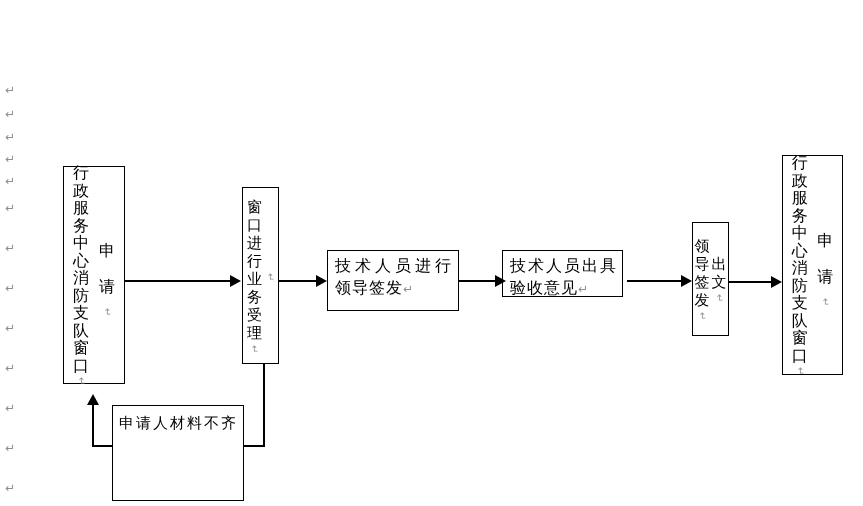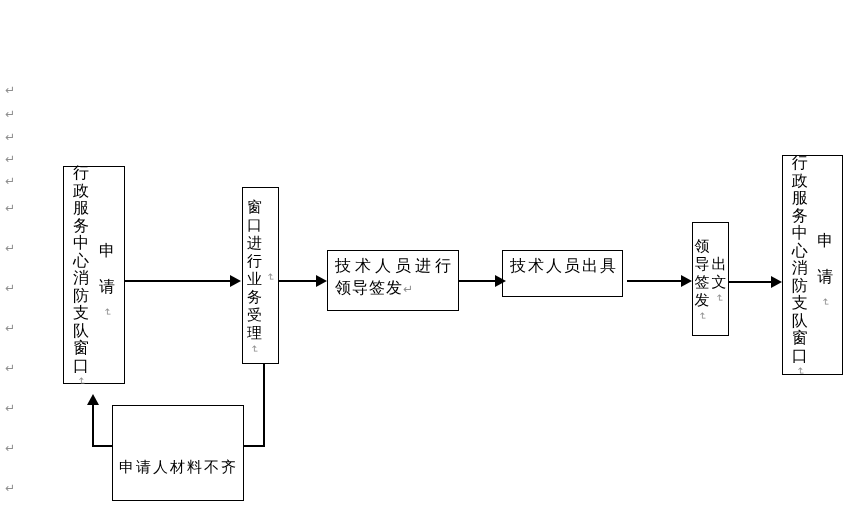--- a/index.html
+++ b/index.html
@@ -80,21 +80,21 @@
   .big-main  { font-size: 16px; line-height: 17.5px; }
   .big-side  { font-size: 16px; line-height: 36px; }
   .small-main{ font-size: 15px; line-height: 18px; }
 
   .hbox { padding: 4px 0 0 7px; font-size: 16px; line-height: 22px; white-space: nowrap; }
   .ls4 { letter-spacing: 4px; }
   .ls2 { letter-spacing: 2px; }
   .ls1 { letter-spacing: 1px; }
 
   .notice { padding: 6px 0 0 6px; font-size: 15px; line-height: 22.5px; }
-  .notice-line { white-space: nowrap; margin-top: 44px; }
+  .notice-line { white-space: nowrap; }
   .notice-line.l1 { letter-spacing: 2px; }
 
   
   .line { position: absolute; background: #000000; }
   .arrow-right {
     position: absolute; width: 0; height: 0;
     border-top: 6px solid transparent;
     border-bottom: 6px solid transparent;
     border-left: 11px solid #000000;
   }
@@ -149,20 +149,21 @@
     </div>
   </div>
 
   <div class="box hbox" style="left:327px; top:250px; width:132px; height:61px;">
     <div class="ls4">技术人员进行</div>
     <div><span class="ls1">领导签发</span><span class="pmark">↵</span></div>
   </div>
 
   <div class="box hbox" style="left:502px; top:250px; width:121px; height:47px;">
     <div class="ls2">技术人员出具</div>
+    <div><span class="ls1">验收意见</span><span class="pmark">↵</span></div>
   </div>
 
   <div class="box vbox" style="left:692px; top:222px; width:37px; height:114px;">
     <div class="vcol">
       <div class="vtext small-main">领导签发</div>
       <span class="vmark">↵</span>
     </div>
     <div class="vcol">
       <div class="vtext small-main">出文</div>
       <span class="vmark">↵</span>

